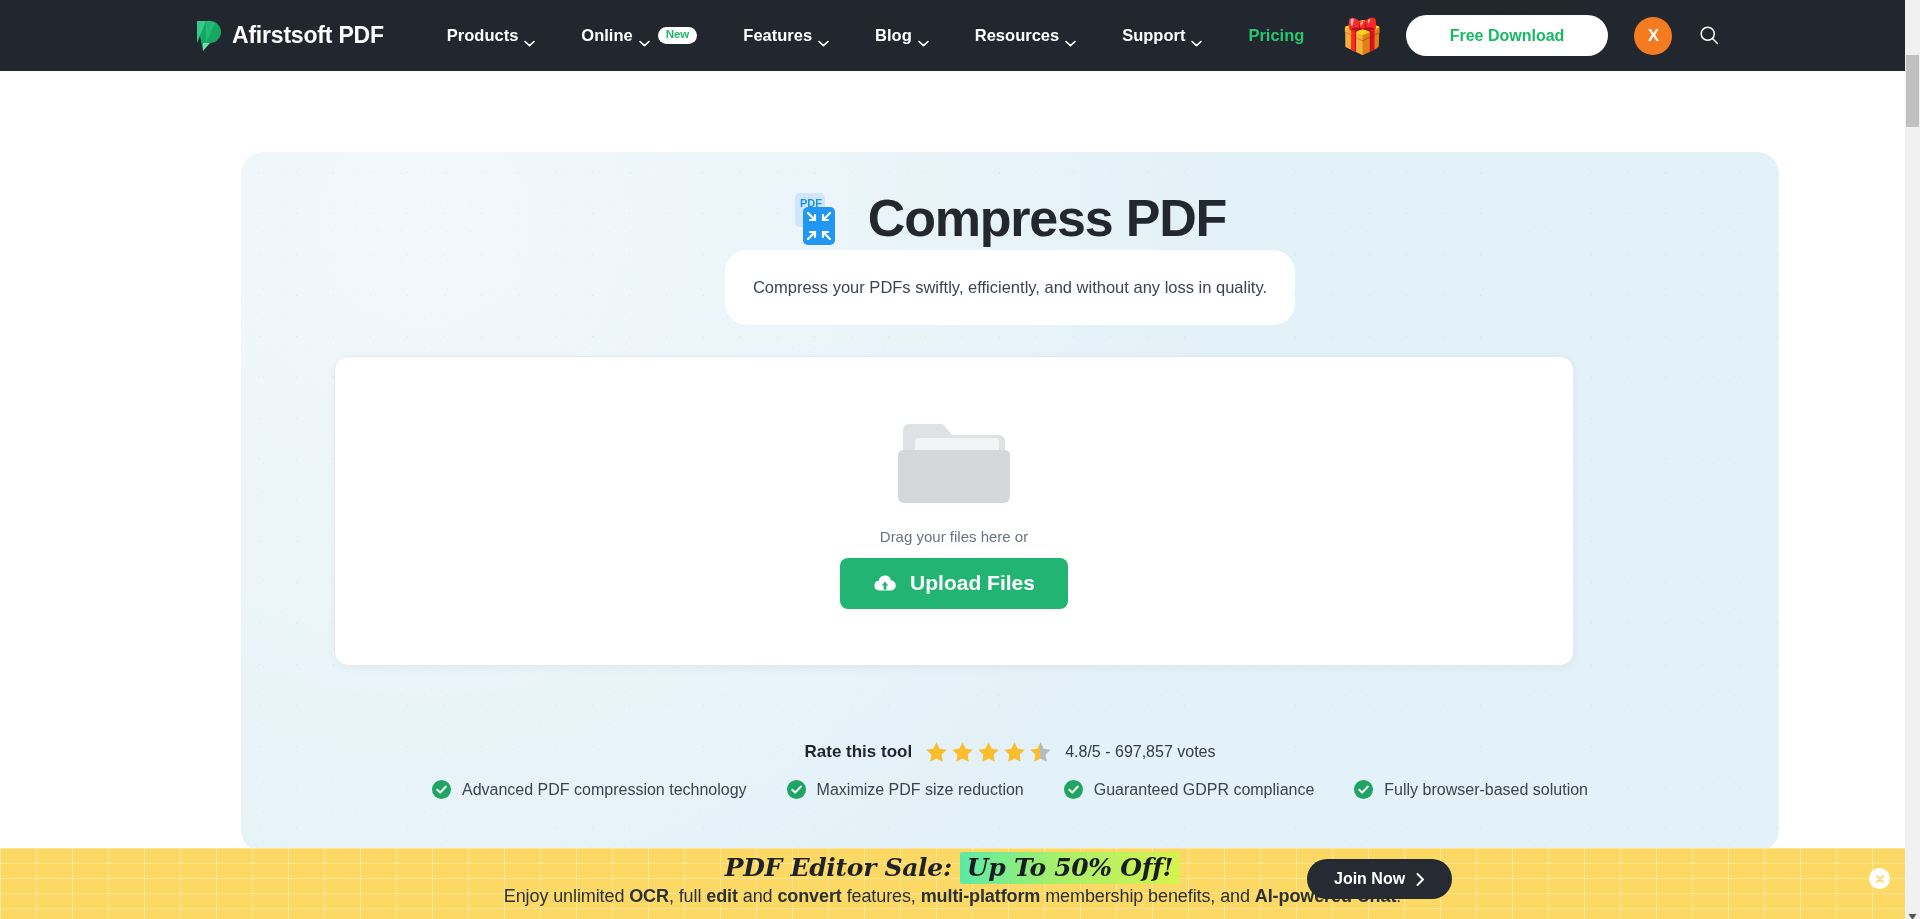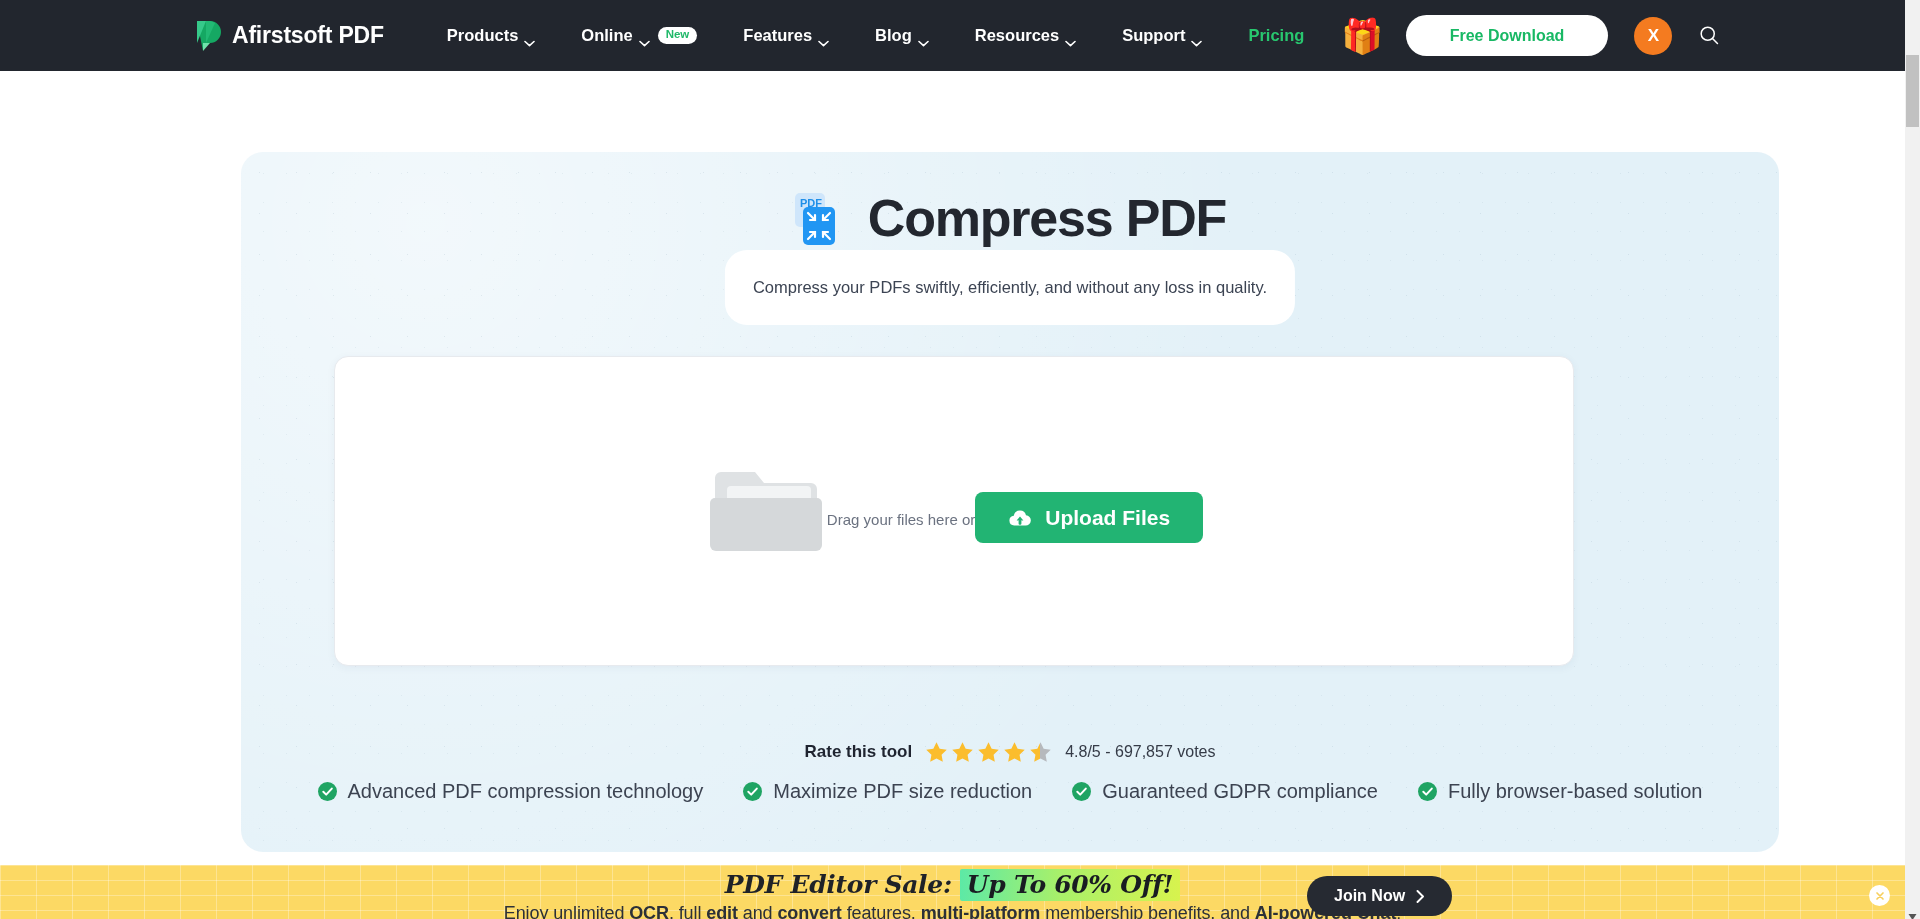--- a/index.html
+++ b/index.html
@@ -184,21 +184,21 @@
     top: 204px;
     left: 93px;
     width: 1240px;
     height: 310px;
     background: #ffffff;
     border: 1px solid #e7eaee;
     border-radius: 14px;
     box-shadow: 0 2px 8px rgba(30,60,90,.05);
     z-index: 2;
     display: flex;
-    flex-direction: row;
+    flex-direction: column;
     align-items: center;
     justify-content: center;
   }
   .folder-icon { width: 122px; height: 98px; display: block; }
   .drag-text {
     margin-top: 16px;
     color: #6b7280;
     font-size: 15px;
   }
   .btn-upload {
@@ -241,29 +241,29 @@
     top: 628px;
     left: 0; right: 0;
     display: flex;
     align-items: center;
     justify-content: center;
     gap: 40px;
     z-index: 2;
   }
   .feature { display: flex; align-items: center; gap: 11px; }
   .check-icon { width: 19px; height: 19px; display: block; flex: 0 0 auto; }
-  .feature-label { font-size: 20px; color: #3c4351; white-space: nowrap; }
+  .feature-label { font-size: 16px; color: #3c4351; white-space: nowrap; }
 
   
   .promo {
     position: absolute;
     left: 0;
     bottom: 0;
     width: 1905px;
-    height: 54px;
+    height: 71px;
     background: #fcd964;
     background-image:
       linear-gradient(rgba(255,255,255,.30) 1px, transparent 1px),
       linear-gradient(90deg, rgba(255,255,255,.30) 1px, transparent 1px);
     background-size: 36px 15px, 36px 15px;
     z-index: 40;
     overflow: hidden;
   }
   .promo-text-wrap {
     position: absolute;
@@ -572,21 +572,21 @@
           </span>
         <span class="feature-label">Fully browser-based solution</span>
       </div>
     </div>
   </div>
 
   <div class="promo">
     <div class="promo-text-wrap">
       <div class="promo-line1">
         <span>PDF Editor Sale:</span>
-        <span class="promo-hl">Up To 60% Off!</span>
+        <span class="promo-hl">Up To 50% Off!</span>
       </div>
       <div class="promo-line2"><span>Enjoy unlimited </span><b>OCR</b><span>, full </span><b>edit</b><span> and </span><b>convert</b><span> features, </span><b>multi-platform</b><span> membership benefits, and </span><b>AI-powered Chat</b><span>!</span></div>
     </div>
 
     <button class="btn-join">
       <span>Join Now</span>
       <span>
         <svg class="join-arrow" viewBox="0 0 9 13">
             <path d="M1.5 1 L7 6.5 L1.5 12" fill="none" stroke="#ffffff" stroke-width="1.9" stroke-linecap="round" stroke-linejoin="round"></path>
           </svg>

